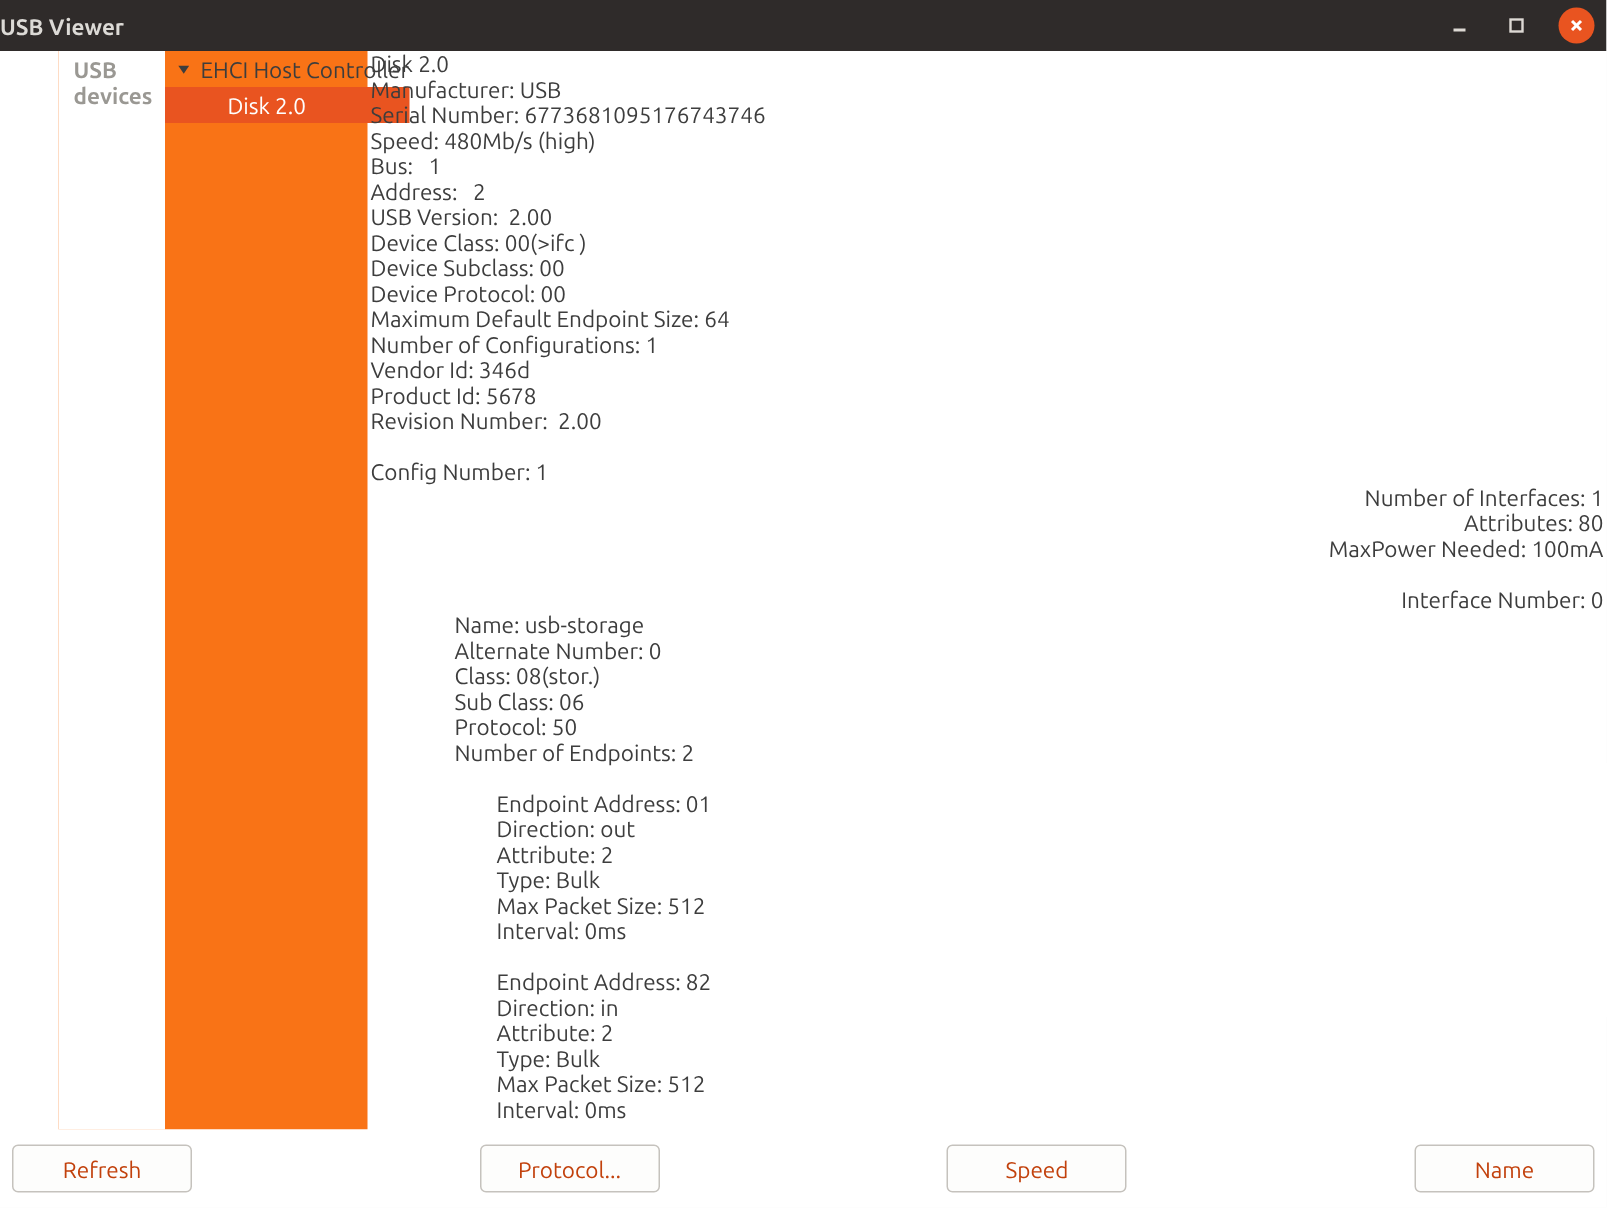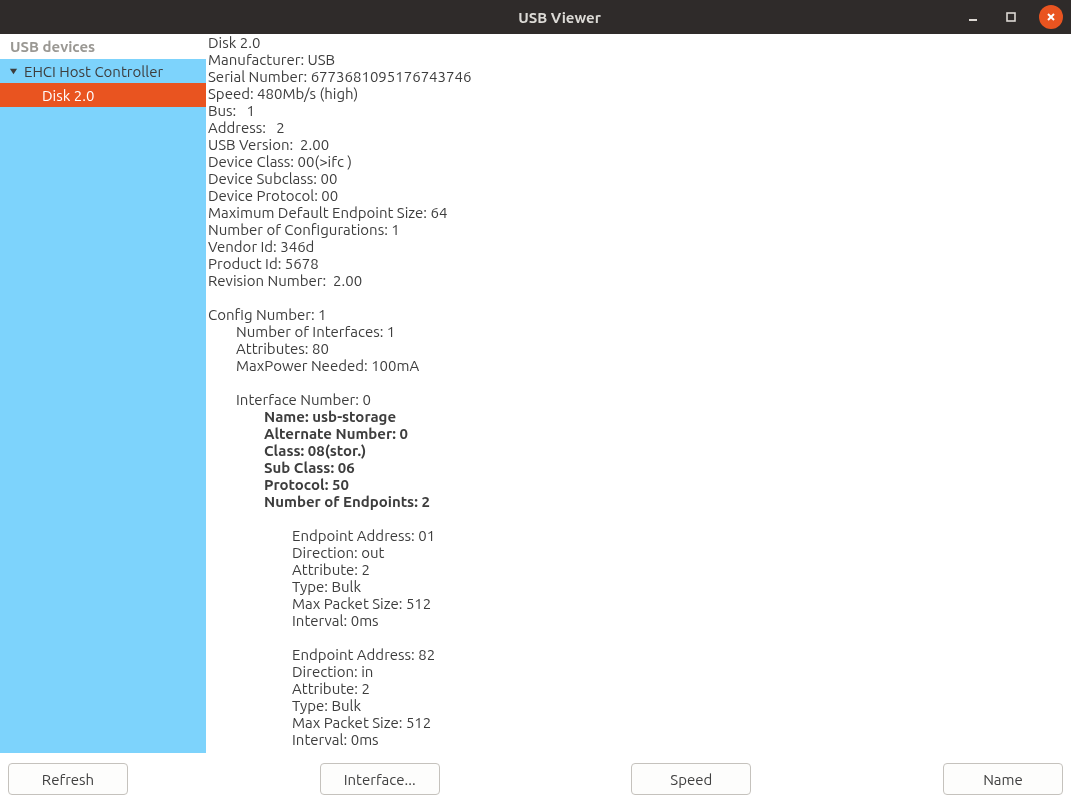--- a/index.html
+++ b/index.html
@@ -20,21 +20,21 @@
   .titlebar {
     height: 34px;
     background: #2f2b2a;
     display: flex; align-items: center;
     color: #dcdad6;
     font-weight: 600;
     font-size: 15px;
     position: relative;
   }
   .titlebar .title {
-    flex: 1; text-align: center; margin-left: 48px;
+    flex: 1; text-align: left;
   }
   .titlebar .controls {
     position: absolute; right: 8px; top: 0; bottom: 0;
     display: flex; align-items: center; gap: 18px;
   }
   .ctrl {
     width: 20px; height: 20px;
     display: flex; align-items: center; justify-content: center;
     color: #eee;
   }
@@ -47,23 +47,24 @@
   .ctrl svg { display:block; }
   .body {
     flex: 1;
     display: flex;
     min-height: 0;
     background: #fff;
   }
   .sidebar {
     width: 206px;
     border-right: none;
-    background: #7dd3fc;
-    display: flex; flex-direction: column;
+    background: #f97316;
+    display: flex; flex-direction: row;
     font-size: 15px;
+    margin-left: 39px;
   }
   .sidebar-header {
     padding: 4px 8px 4px 10px;
     color: #9a9893;
     font-weight: 700;
     background: #fff;
   }
   .tree { flex:1; }
   .tree-row {
     display: flex; align-items: center;
@@ -89,37 +90,37 @@
   .detail {
     flex: 1;
     padding: 0 2px 0 2px;
     font-size: 15px;
     line-height: 17px;
     color: #3d3d3d;
     white-space: pre;
     overflow: hidden;
   }
   .detail-line { }
-  .ind1 { padding-left: 28px; }
-  .ind2 { padding-left: 56px; font-weight: bold; }
+  .ind1 { padding-left: 28px; text-align: right; }
+  .ind2 { padding-left: 56px; }
   .ind3 { padding-left: 84px; }
   .footer {
     height: 52px;
     display: flex;
     align-items: center;
     justify-content: space-between;
     padding: 0 8px;
     background: #fff;
   }
   .btn {
     width: 120px; height: 32px;
     border: 1px solid #c5c2bd;
     border-radius: 4px;
     background: #fdfdfc;
-    color: #404040;
+    color: #c2410c;
     font-size: 15px;
     display:flex; align-items:center; justify-content:center;
     cursor:pointer;
   }
 </style>
 </head>
 <body>
 
 <div class="window">
 
@@ -164,18 +165,18 @@
           </div>
         </div>
     </div>
 
     <div class="detail" id="detail"><div class="detail-line">Disk 2.0</div><div class="detail-line">Manufacturer: USB</div><div class="detail-line">Serial Number: 6773681095176743746</div><div class="detail-line">Speed: 480Mb/s (high)</div><div class="detail-line">Bus:   1</div><div class="detail-line">Address:   2</div><div class="detail-line">USB Version:  2.00</div><div class="detail-line">Device Class: 00(&gt;ifc )</div><div class="detail-line">Device Subclass: 00</div><div class="detail-line">Device Protocol: 00</div><div class="detail-line">Maximum Default Endpoint Size: 64</div><div class="detail-line">Number of Configurations: 1</div><div class="detail-line">Vendor Id: 346d</div><div class="detail-line">Product Id: 5678</div><div class="detail-line">Revision Number:  2.00</div><div class="detail-line">&nbsp;</div><div class="detail-line">Config Number: 1</div><div class="detail-line ind1">Number of Interfaces: 1</div><div class="detail-line ind1">Attributes: 80</div><div class="detail-line ind1">MaxPower Needed: 100mA</div><div class="detail-line">&nbsp;</div><div class="detail-line ind1">Interface Number: 0</div><div class="detail-line ind2">Name: usb-storage</div><div class="detail-line ind2">Alternate Number: 0</div><div class="detail-line ind2">Class: 08(stor.)</div><div class="detail-line ind2">Sub Class: 06</div><div class="detail-line ind2">Protocol: 50</div><div class="detail-line ind2">Number of Endpoints: 2</div><div class="detail-line">&nbsp;</div><div class="detail-line ind3">Endpoint Address: 01</div><div class="detail-line ind3">Direction: out</div><div class="detail-line ind3">Attribute: 2</div><div class="detail-line ind3">Type: Bulk</div><div class="detail-line ind3">Max Packet Size: 512</div><div class="detail-line ind3">Interval: 0ms</div><div class="detail-line">&nbsp;</div><div class="detail-line ind3">Endpoint Address: 82</div><div class="detail-line ind3">Direction: in</div><div class="detail-line ind3">Attribute: 2</div><div class="detail-line ind3">Type: Bulk</div><div class="detail-line ind3">Max Packet Size: 512</div><div class="detail-line ind3">Interval: 0ms</div></div>
 
   </div>
 
   <div class="footer">
     <div class="btn">Refresh</div>
-    <div class="btn">Interface...</div>
+    <div class="btn">Protocol...</div>
     <div class="btn">Speed</div>
     <div class="btn">Name</div>
   </div>
 
 </div>
 
 </body></html>

